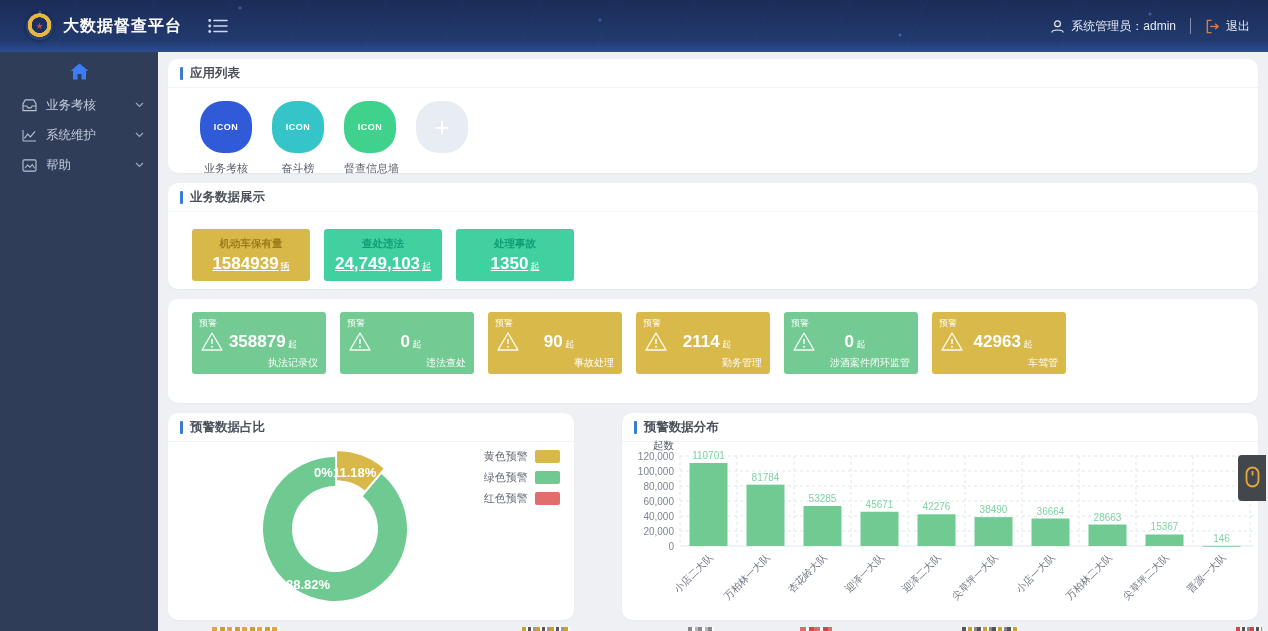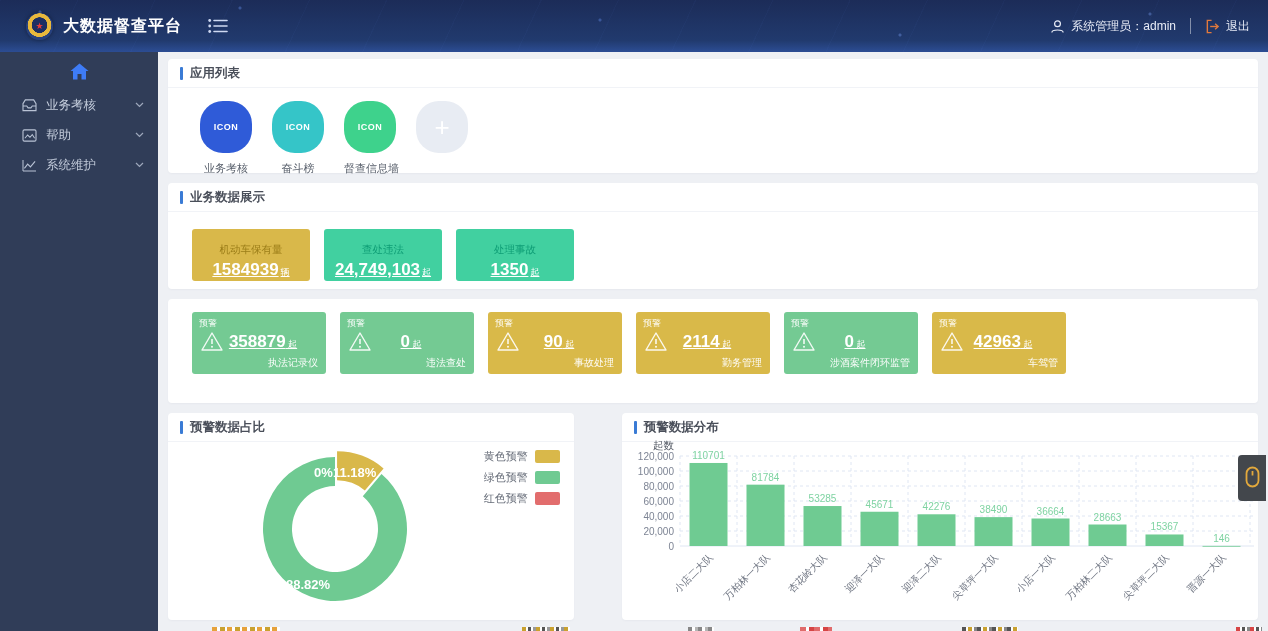--- a/index.html
+++ b/index.html
@@ -30,50 +30,50 @@
 
   
   .sidebar { position:absolute; left:0; top:52px; width:158px; height:579px; background:#303d58; }
   .home-row { height:38px; display:flex; align-items:center; justify-content:center; cursor:pointer; }
   .menu-item { height:30px; display:flex; align-items:center; padding:0 14px 0 22px; color:#c4cddc; font-size:12.5px; cursor:pointer; }
   .menu-item .mi-icon { display:flex; margin-right:9px; }
   .menu-item .chev { margin-left:auto; display:flex; opacity:.8; }
 
   
   .main { position:absolute; left:158px; top:52px; width:1110px; height:579px; padding:7px 10px; }
-  .panel { background:#fff; border-radius:4px; margin-bottom:10px; box-shadow:0 1px 2px rgba(40,60,100,.04); }
+  .panel { background:#fff; border-radius:10px; margin-bottom:10px; box-shadow:0 1px 2px rgba(40,60,100,.04); }
   .sec-head { height:29px; display:flex; align-items:center; padding:0 12px; border-bottom:1px solid #f1f3f7; }
   .sec-bar { width:3px; height:13px; background:#3a7bd5; border-radius:1px; margin-right:7px; }
   .sec-title { font-size:12.5px; color:#4a4f5a; font-weight:bold; }
 
   
   .apps-row { display:flex; padding:13px 0 12px 32px; gap:20px; }
   .app { width:52px; text-align:center; cursor:pointer; }
   .app-circle { width:52px; height:52px; border-radius:44%; display:flex; align-items:center; justify-content:center;
     color:#fff; font-size:9px; font-weight:bold; letter-spacing:.5px; }
   .app-label { font-size:11px; color:#59606c; margin-top:8px; white-space:nowrap; }
   .app-add { width:52px; height:52px; border-radius:44%; background:#e8ecf3; color:#fff; font-size:26px; font-weight:300;
     display:flex; align-items:center; justify-content:center; cursor:pointer; }
 
   
   .cards-row { display:flex; gap:14px; padding:17px 0 18px 24px; }
   .stat-card { width:118px; height:52px; border-radius:3px; text-align:center; color:#fff; cursor:default; }
   .stat-card.gold { background:#d9b84a; }
   .stat-card.green { background:#41d0a0; }
-  .stat-card .sc-title { font-size:10.5px; font-weight:normal; margin-top:14px; }
+  .stat-card .sc-title { font-size:10.5px; font-weight:bold; margin-top:8px; }
   .stat-card.gold .sc-title { color:#9b7d18; }
   .stat-card.green .sc-title { color:#0f9e76; }
   .sc-val { margin-top:4px; font-size:17px; font-weight:bold; line-height:1.1;text-decoration:underline; }
   .sc-unit { font-size:9px; font-weight:normal; margin-left:2px; }
 
   
   .warn-row { display:flex; gap:14px; padding:13px 0 12px 24px; }
   .warn-card { width:134px; height:62px; border-radius:3px; color:#fff; position:relative; }
   .warn-tag { position:absolute; left:7px; top:5px; font-size:9px; color:rgba(255,255,255,.92); }
-  .warn-mid { position:absolute; left:8px; right:24px; top:19px; display:flex; align-items:center;text-decoration:underline; }
+  .warn-mid { position:absolute; left:8px; right:24px; top:19px; display:flex; align-items:center; }
   .warn-val { flex:1; text-align:center; font-size:17px; font-weight:bold; }
   .warn-unit { font-size:9px; font-weight:normal; }
   .warn-label { position:absolute; right:8px; bottom:4px; font-size:10px; color:rgba(255,255,255,.95); white-space:nowrap; }
 
   
   .charts-row { display:flex; gap:48px; }
   .chart-panel-left { width:412px; height:207px; position:relative; }
   .chart-panel-right { width:646px; height:207px; position:relative; }
   .legend { position:absolute; top:36px; right:14px; }
   .legend-row { display:flex; align-items:center; justify-content:flex-end; margin-bottom:6px; cursor:pointer; }
@@ -149,40 +149,40 @@
     <span class="chev">
       <svg width="9" height="6" viewBox="0 0 9 6">
           <path d="M1 1 L4.5 4.5 L8 1" fill="none" stroke="#b9c3d5" stroke-width="1.2"></path>
         </svg>
     </span>
   </div>
 
   <div class="menu-item">
     <span class="mi-icon">
       <svg width="15" height="13" viewBox="0 0 16 14">
-          <rect x="1" y="1" width="14" height="12" rx="1.5" fill="none" stroke="#b9c3d5" stroke-width="1.2"></rect>
-          <path d="M3 10 L6 6.5 L8.5 9 L11 6 L13.5 10" fill="none" stroke="#b9c3d5" stroke-width="1.1"></path>
-        </svg>
-    </span>
-    <span>帮助</span>
+          <path d="M1 13 V1 M1 13 H15" stroke="#b9c3d5" stroke-width="1.1" fill="none"></path>
+          <path d="M2.5 10 L6 5.5 L9 8.5 L14 2.5" fill="none" stroke="#b9c3d5" stroke-width="1.2"></path>
+        </svg>
+    </span>
+    <span>系统维护</span>
     <span class="chev">
       <svg width="9" height="6" viewBox="0 0 9 6">
           <path d="M1 1 L4.5 4.5 L8 1" fill="none" stroke="#b9c3d5" stroke-width="1.2"></path>
         </svg>
     </span>
   </div>
 
   <div class="menu-item">
     <span class="mi-icon">
       <svg width="15" height="13" viewBox="0 0 16 14">
-          <path d="M1 13 V1 M1 13 H15" stroke="#b9c3d5" stroke-width="1.1" fill="none"></path>
-          <path d="M2.5 10 L6 5.5 L9 8.5 L14 2.5" fill="none" stroke="#b9c3d5" stroke-width="1.2"></path>
-        </svg>
-    </span>
-    <span>系统维护</span>
+          <rect x="1" y="1" width="14" height="12" rx="1.5" fill="none" stroke="#b9c3d5" stroke-width="1.2"></rect>
+          <path d="M3 10 L6 6.5 L8.5 9 L11 6 L13.5 10" fill="none" stroke="#b9c3d5" stroke-width="1.1"></path>
+        </svg>
+    </span>
+    <span>帮助</span>
     <span class="chev">
       <svg width="9" height="6" viewBox="0 0 9 6">
           <path d="M1 1 L4.5 4.5 L8 1" fill="none" stroke="#b9c3d5" stroke-width="1.2"></path>
         </svg>
     </span>
   </div>
 </div>
 
 <div class="main">
 

